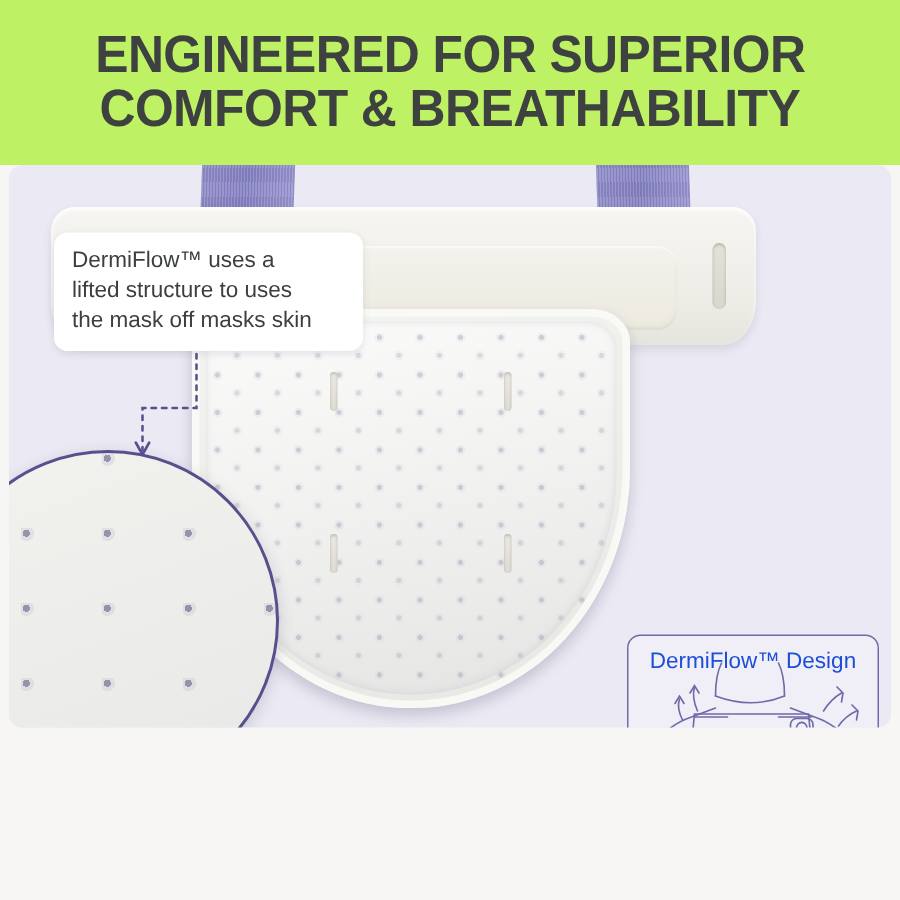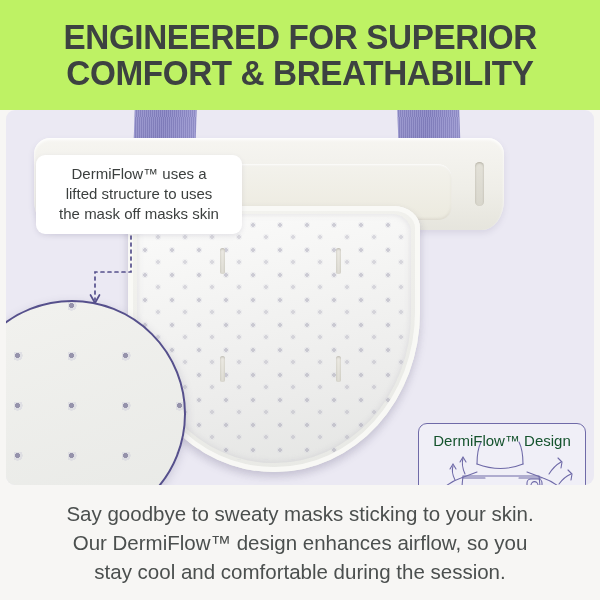--- a/index.html
+++ b/index.html
@@ -125,35 +125,35 @@
   }
 
   
   .callout{
     position:absolute;left:36px;top:155px;width:182px;
     background:#ffffff;border-radius:9px;
     padding:9px 12px 10px;
     box-shadow:0 2px 5px rgba(90,85,120,.13);
   }
   .callout p{
-    margin:0;color:#3b3f3e;font-size:15px;line-height:1.33;text-align:center;
+    margin:0;color:#3b3f3e;font-size:15px;line-height:1.33;
   }
   .connector{position:absolute;left:0;top:0;width:600px;height:600px;pointer-events:none;}
 
   
   .inset{
     position:absolute;left:412px;top:313px;width:166px;height:158px;
     background:#f0eff7;
     border:1.4px solid #6f6aa8;
     border-radius:9px;
     overflow:hidden;
   }
   .inset-title{
     position:absolute;left:0;top:8px;width:100%;
-    text-align:center;color:#14532d;font-size:15px;font-weight:400;
+    text-align:center;color:#1d4ed8;font-size:15px;font-weight:400;
   }
 
   
   .footer{
     position:absolute;left:0;top:485px;width:600px;height:115px;
     background:#f7f6f4;
     display:flex;align-items:center;justify-content:center;
   }
   .footer p{
     margin:0;color:#4b4f4e;font-size:20.5px;line-height:1.42;text-align:center;
@@ -235,21 +235,14 @@
     <path d="M131 236 V272 H95 V300" fill="none" stroke="#56508c" stroke-width="1.7" stroke-dasharray="3 4" stroke-linecap="round"></path>
     <path d="M90.5 295 L95 303 L99.5 295" fill="none" stroke="#56508c" stroke-width="1.7" stroke-linecap="round" stroke-linejoin="round"></path>
   </svg>
 
   <div class="callout">
     <p>DermiFlow™ uses a</p>
     <p>lifted structure to uses</p>
     <p>the mask off masks skin</p>
   </div>
 
-  <div class="footer">
-    <div>
-      <p>Say goodbye to sweaty masks sticking to your skin.</p>
-      <p>Our DermiFlow™ design enhances airflow, so you</p>
-      <p>stay cool and comfortable during the session.</p>
-    </div>
-  </div>
 
 </div>
 
 </body></html>

